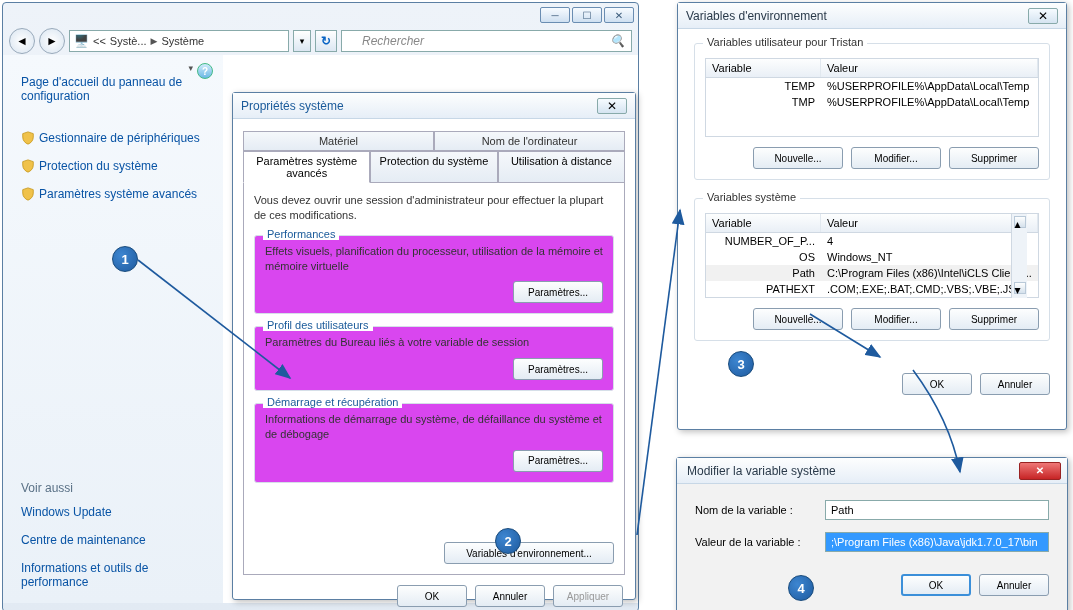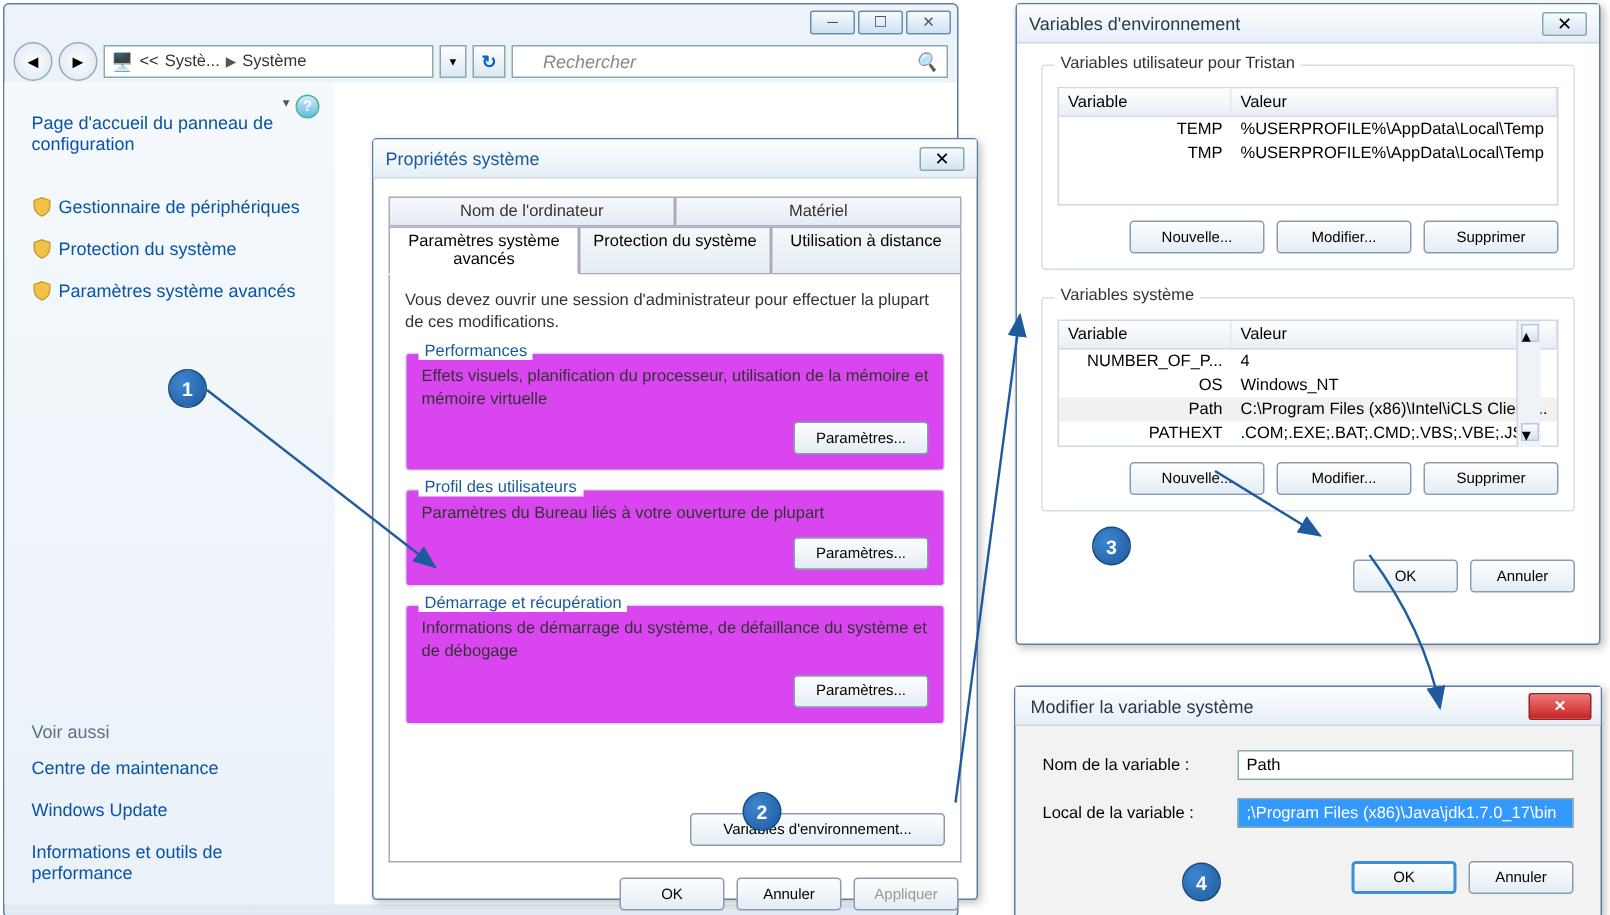--- a/index.html
+++ b/index.html
@@ -22,21 +22,21 @@
   .cp-left { width:220px; background:linear-gradient(180deg,#f5f9fd,#eaf1f8); padding:20px 12px 12px 18px; position:relative; }
   .cp-help { position:absolute; top:8px; right:10px; width:16px; height:16px; border:1px solid #4b8; border-radius:50%; background:linear-gradient(#d1ecfb,#6bb8e5); color:#fff; font-weight:bold; display:flex;align-items:center;justify-content:center; font-size:10px;}
   .cp-link { color:#0954a5; font-size:12px; margin-bottom:14px; cursor:pointer; display:flex; gap:6px; align-items:flex-start; }
   .cp-link .shield { width:12px; height:14px; flex-shrink:0; }
   .cp-heading { color:#0954a5; font-size:12px; margin-bottom:6px; }
   .cp-see-also { margin-top:280px; }
   .cp-see-label { color:#5a7186; font-size:12px; margin-bottom:10px; }
   .cp-right { flex:1; background:#fff; position:relative; }
 
   
-  .sp-dialog { position:absolute; left:248px; top:92px; width:404px; height:508px; background:#fff; border:1px solid #5b7fa3; box-shadow:2px 2px 6px rgba(0,0,0,0.25); border-radius:3px; }
+  .sp-dialog { position:absolute; left:232px; top:92px; width:404px; height:508px; background:#fff; border:1px solid #5b7fa3; box-shadow:2px 2px 6px rgba(0,0,0,0.25); border-radius:3px; }
   .sp-title { height:26px; background:linear-gradient(#fdfefe,#e6eef7); border-bottom:1px solid #c7d7e6; display:flex; align-items:center; padding:0 8px; justify-content:space-between; }
   .sp-title span { color:#1a5a9a; font-size:12px;}
   .sp-close { width:30px; height:16px; border:1px solid #8aa; background:linear-gradient(#f6fbff,#d5e4f1); border-radius:2px; display:flex;align-items:center;justify-content:center;}
   .sp-tabs { display:flex; flex-wrap:wrap; margin:12px 10px 0 10px; }
   .sp-tab-top { flex:1 1 50%; border:1px solid #aab; background:linear-gradient(#f5f8fb,#e5ecf4); padding:3px 0; text-align:center; font-size:11px; color:#333; }
   .sp-tabrow2 { display:flex; margin:0 10px; }
   .sp-tab2 { border:1px solid #aab; padding:3px 8px; font-size:11px; background:linear-gradient(#f5f8fb,#e5ecf4); text-align:center; flex:1; }
   .sp-tab2.active { background:#fff; border-bottom:1px solid #fff; position:relative; z-index:2;}
   .sp-pane { border:1px solid #aab; margin:0 10px 10px 10px; padding:10px; border-top:none; height:392px; position:relative; background:#fff;}
   .sp-intro { font-size:11px; color:#333; margin-bottom:12px; line-height:1.35;}
@@ -140,61 +140,61 @@
       <div class="cp-link">
         <span class="shield"><svg viewBox="0 0 16 16">
               <path fill="#f0c24a" stroke="#c99a20" d="M8 1l6 2v4c0 4-3 7-6 8-3-1-6-4-6-8V3z"></path>
             </svg></span>
         <span>Paramètres système avancés</span>
       </div>
 
       <div class="cp-see-also">
         <div class="cp-see-label">Voir aussi</div>
         <div class="cp-link">
-            <span>Centre de maintenance</span>
+            <span>Windows Update</span>
           </div>
         <div class="cp-link">
-            <span>Windows Update</span>
+            <span>Centre de maintenance</span>
           </div>
         <div class="cp-link">
             <span>Informations et outils de performance</span>
           </div>
       </div>
     </div>
     <div class="cp-right"></div>
   </div>
 </div>
 
 <div class="sp-dialog">
   <div class="sp-title">
     <span>Propriétés système</span>
     <div class="sp-close">✕</div>
   </div>
   <div class="sp-tabs">
+    <div class="sp-tab-top">Matériel</div>
     <div class="sp-tab-top">Nom de l'ordinateur</div>
-    <div class="sp-tab-top">Matériel</div>
   </div>
   <div class="sp-tabrow2">
     <div class="sp-tab2 active">Paramètres système avancés</div>
     <div class="sp-tab2">Protection du système</div>
     <div class="sp-tab2">Utilisation à distance</div>
   </div>
   <div class="sp-pane">
     <div class="sp-intro">Vous devez ouvrir une session d'administrateur pour effectuer la plupart de ces modifications.</div>
 
     <div class="sp-group">
       <div class="sp-group-title">Performances</div>
       <div class="sp-group-text">Effets visuels, planification du processeur, utilisation de la mémoire et mémoire virtuelle</div>
       <div class="sp-btn">Paramètres...</div>
       <div class="sp-clearb"></div>
     </div>
 
     <div class="sp-group">
       <div class="sp-group-title">Profil des utilisateurs</div>
-      <div class="sp-group-text">Paramètres du Bureau liés à votre ouverture de plupart</div>
+      <div class="sp-group-text">Paramètres du Bureau liés à votre variable de session</div>
       <div class="sp-btn">Paramètres...</div>
       <div class="sp-clearb"></div>
     </div>
 
     <div class="sp-group">
       <div class="sp-group-title">Démarrage et récupération</div>
       <div class="sp-group-text">Informations de démarrage du système, de défaillance du système et de débogage</div>
       <div class="sp-btn">Paramètres...</div>
       <div class="sp-clearb"></div>
     </div>
@@ -284,21 +284,21 @@
   <div class="mv-title">
     <span>Modifier la variable système</span>
     <div class="mv-close">✕</div>
   </div>
   <div class="mv-body">
     <div class="mv-row">
       <div class="mv-label">Nom de la variable :</div>
       <div class="mv-input">Path</div>
     </div>
     <div class="mv-row">
-      <div class="mv-label">Local de la variable :</div>
+      <div class="mv-label">Valeur de la variable :</div>
       <div class="mv-input sel">;\Program Files (x86)\Java\jdk1.7.0_17\bin</div>
     </div>
   </div>
   <div class="mv-bottom">
     <div class="sp-btn mv-ok" style="min-width:70px">OK</div>
     <div class="sp-btn" style="min-width:70px">Annuler</div>
   </div>
 </div>
 
 <div class="badge" style="left:112px; top:246px;">1</div>

